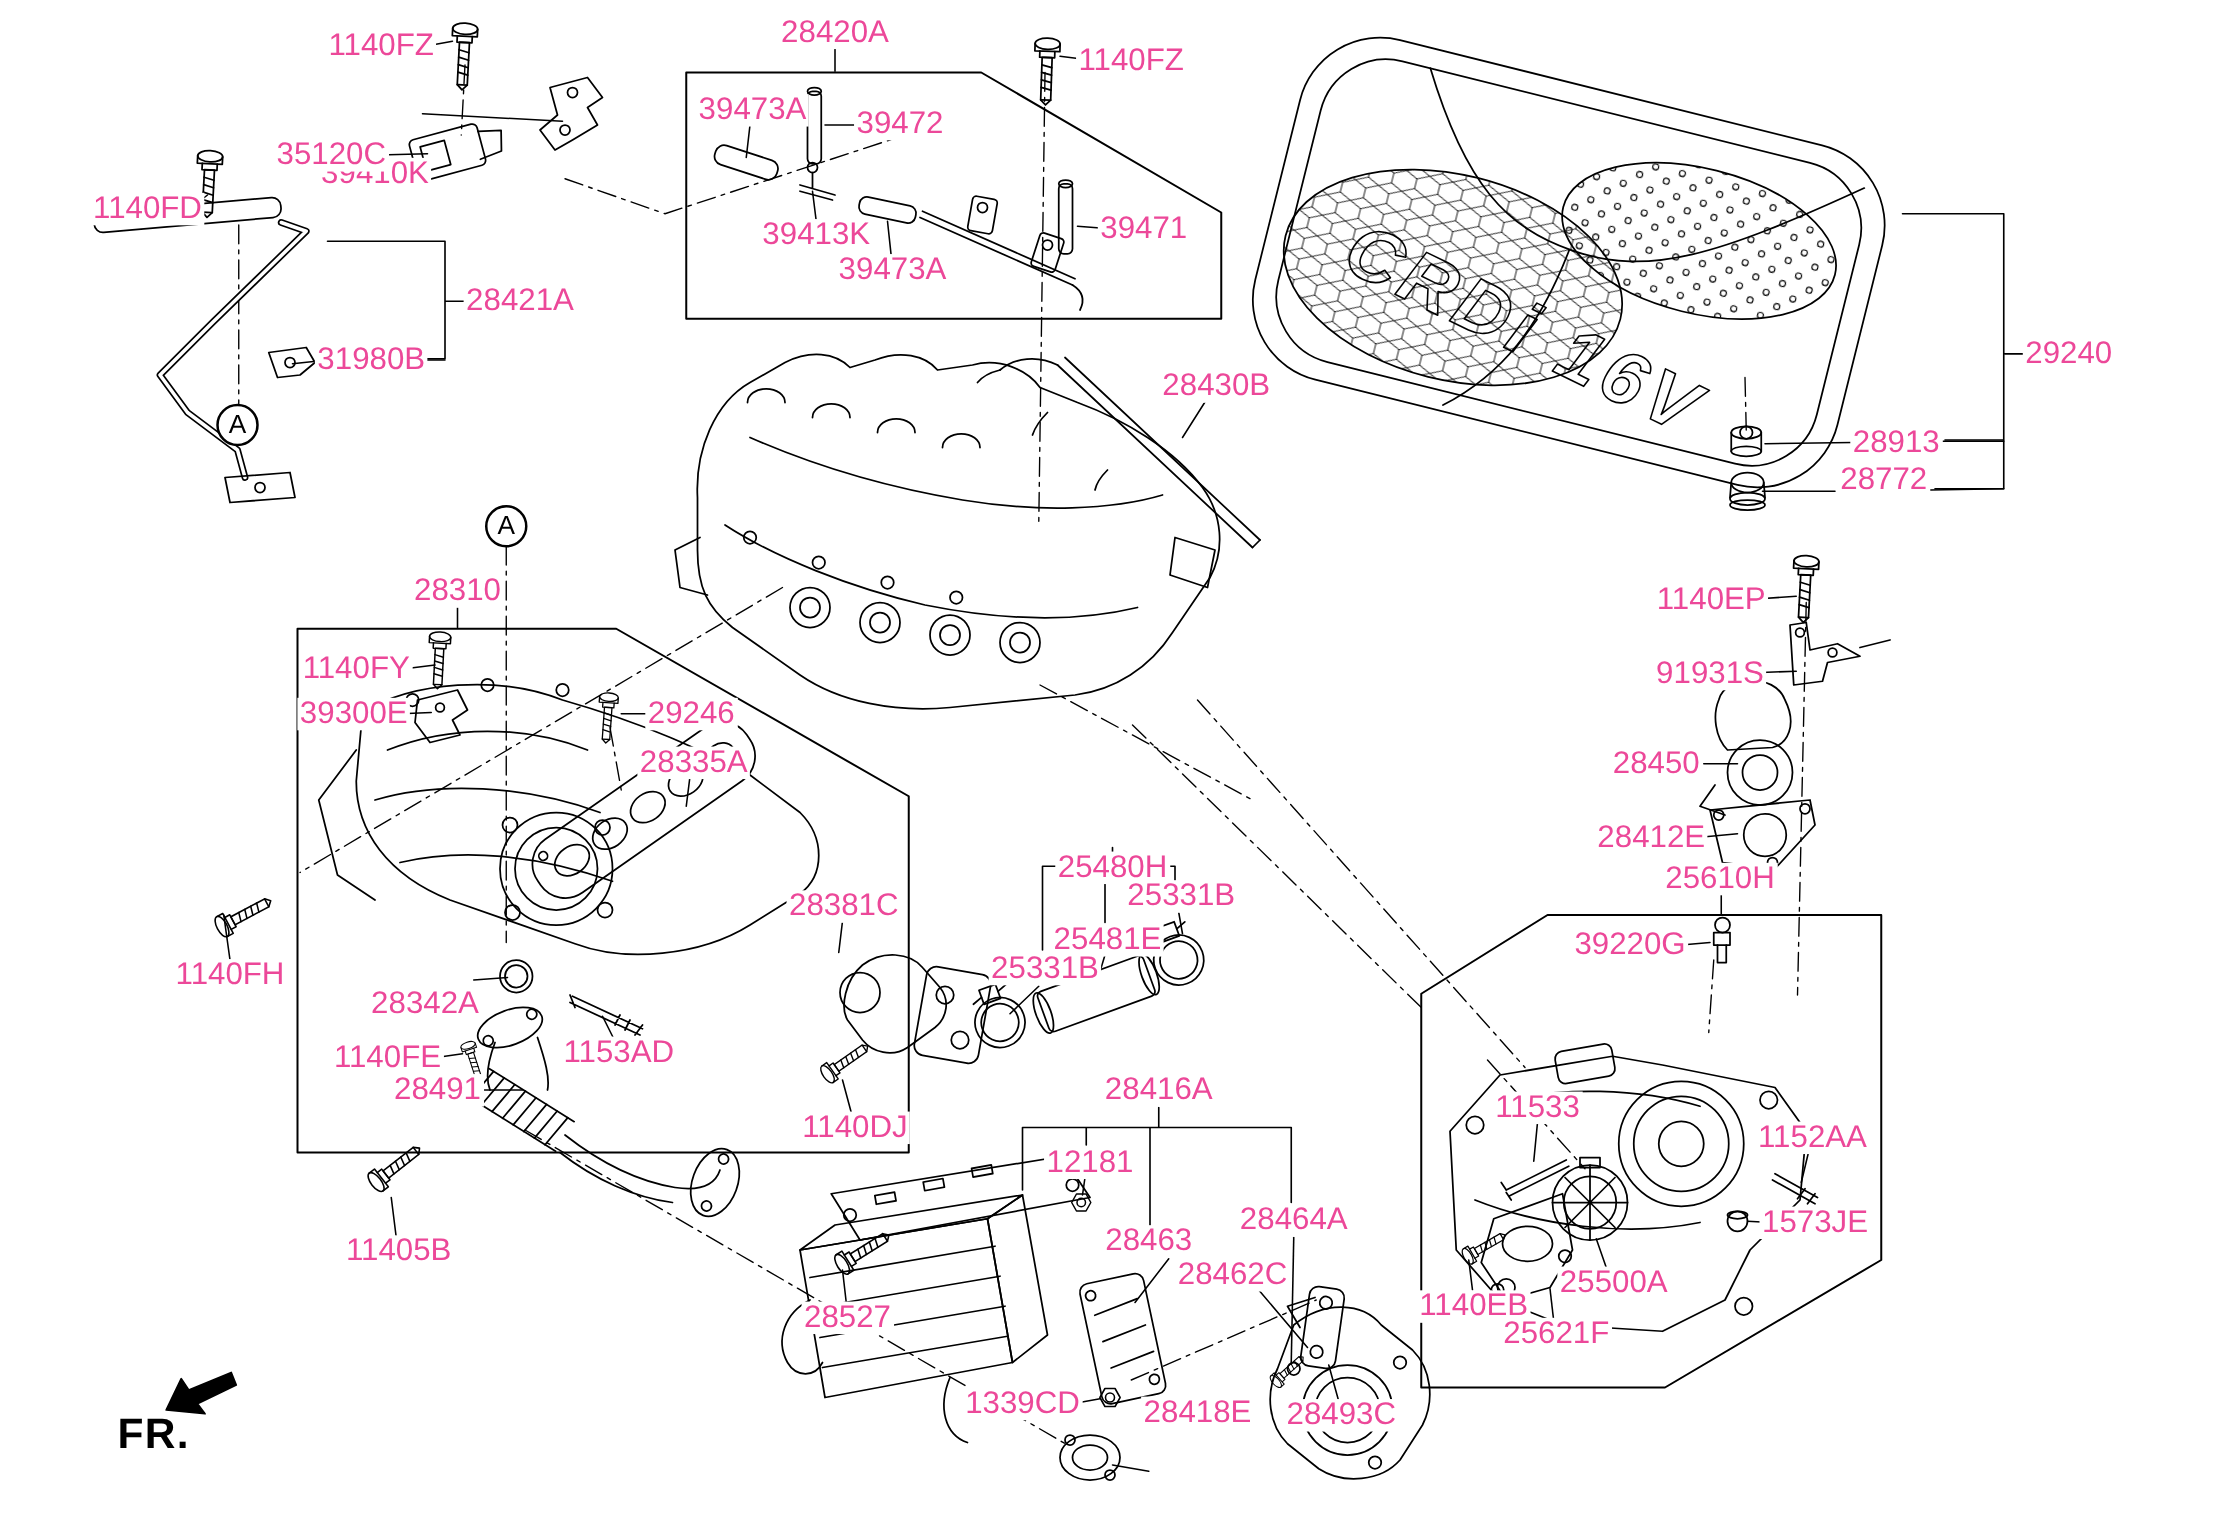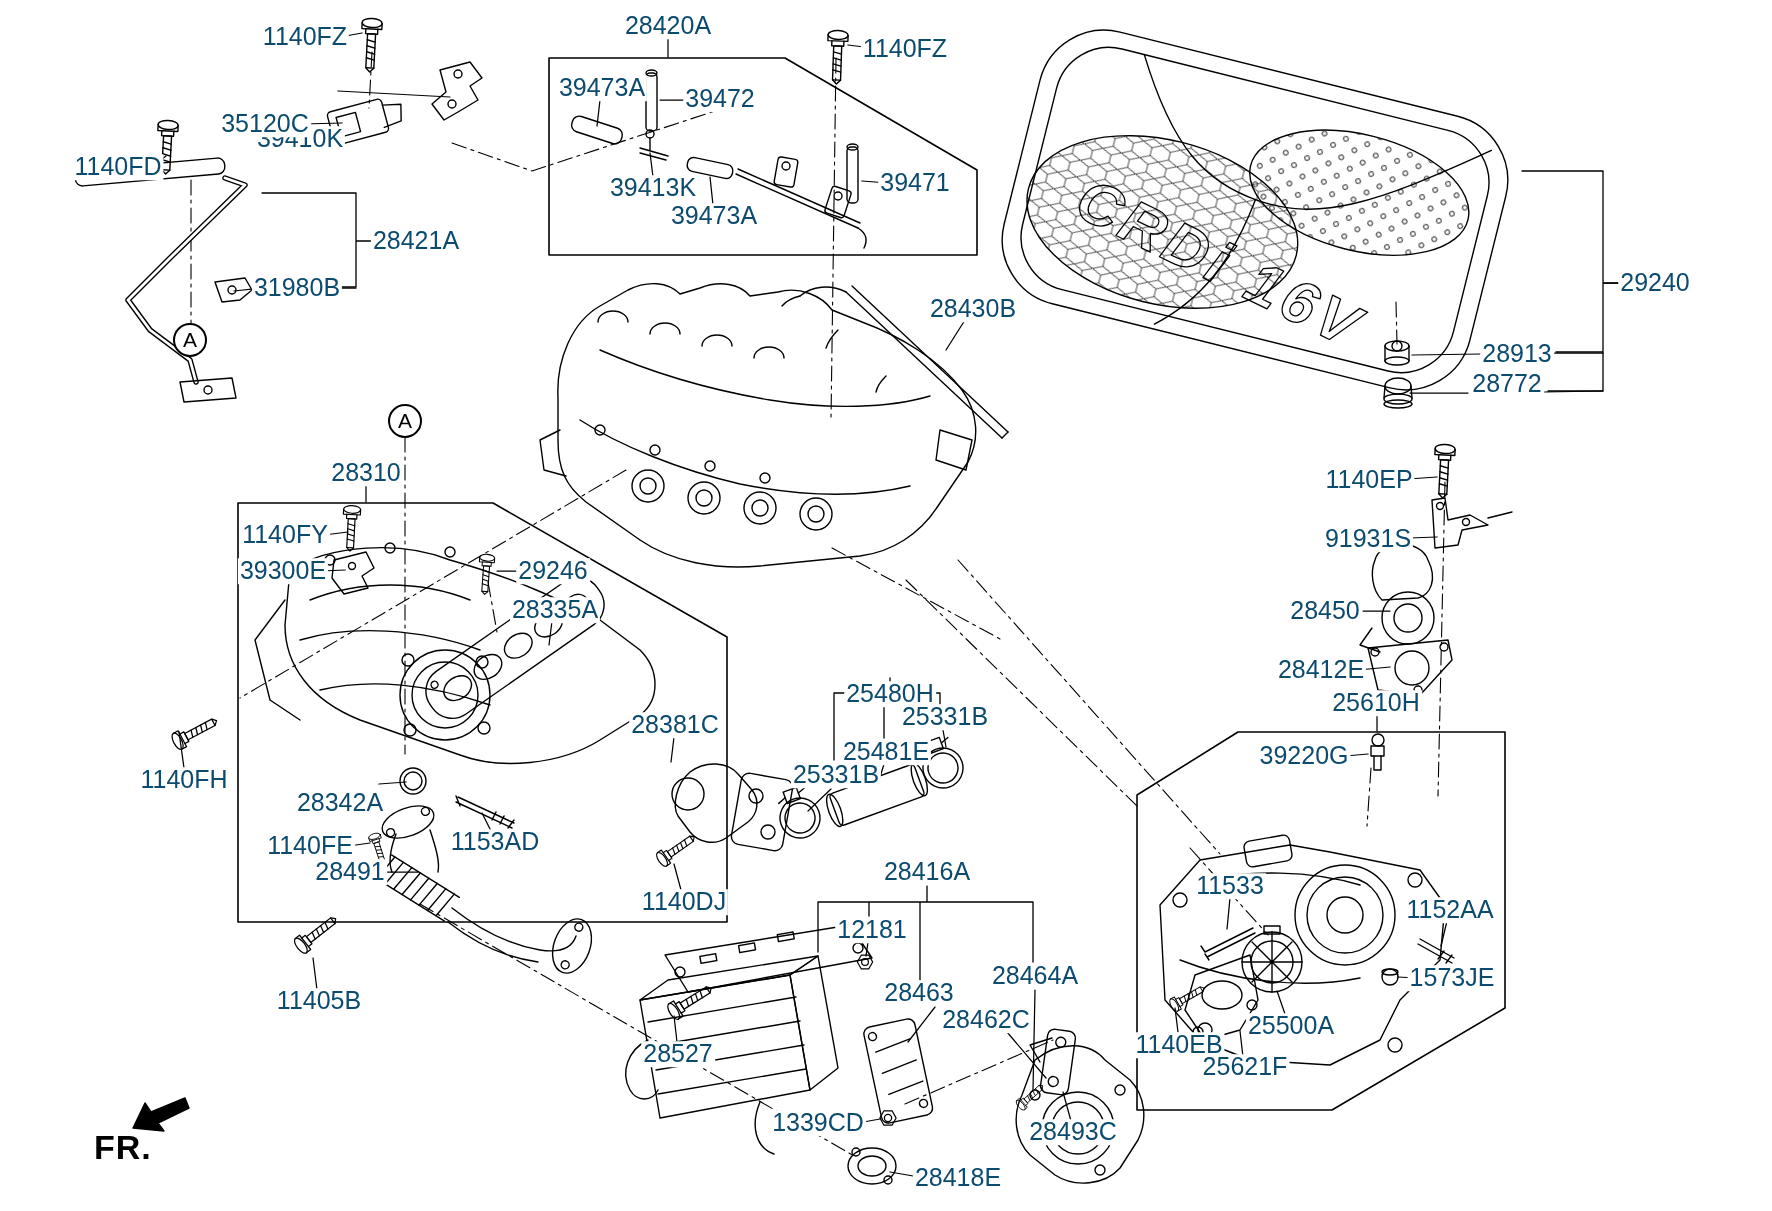--- a/index.html
+++ b/index.html
@@ -1,21 +1,21 @@
 <!DOCTYPE html>
 <html><head>
 <meta charset="utf-8">
 <style>
   html,body{margin:0;padding:0;background:#fff;}
   #stage{position:relative;width:1772px;height:1211px;background:#fff;overflow:hidden;
          font-family:"Liberation Sans",sans-serif;color:#000;}
   #art{position:absolute;left:0;top:0;}
   #labels-layer{position:absolute;left:0;top:0;width:100%;height:100%;pointer-events:none;}
   .plabel{position:absolute;transform:translate(-50%,-50%);font-size:25px;line-height:1.02;
-          white-space:nowrap;background:#fff;padding:0 2px;color:#0c4a6e;}
+          white-space:nowrap;background:#fff;padding:0 2px;color:#ec4899;}
   .amarker{position:absolute;transform:translate(-50%,-50%);width:30px;height:30px;
            border:2px solid #000;border-radius:50%;background:#fff;display:flex;
            align-items:center;justify-content:center;font-size:21px;font-weight:400;}
   #fr-label{position:absolute;left:94px;top:1128px;font-size:34px;font-weight:bold;letter-spacing:1px;}
 </style>
 </head>
 <body>
 
 <div id="stage">
 
@@ -475,21 +475,21 @@
       <span class="plabel" style="left: 886px; top: 752px;">25481E</span>
       <span class="plabel" style="left: 836px; top: 775px;">25331B</span>
       <span class="plabel" style="left: 927px; top: 872px;">28416A</span>
       <span class="plabel" style="left: 872px; top: 930px;">12181</span>
       <span class="plabel" style="left: 919px; top: 993px;">28463</span>
       <span class="plabel" style="left: 986px; top: 1020px;">28462C</span>
       <span class="plabel" style="left: 1035px; top: 976px;">28464A</span>
       <span class="plabel" style="left: 678px; top: 1054px;">28527</span>
       <span class="plabel" style="left: 818px; top: 1123px;">1339CD</span>
       <span class="plabel" style="left: 1073px; top: 1132px;">28493C</span>
-      <span class="plabel" style="left: 958px; top: 1178px; text-align: center;">28418E</span>
+      <span class="plabel" style="left: 958px; top: 1130px; text-align: center;">28418E</span>
       <span class="plabel" style="left: 1230px; top: 886px;">11533</span>
       <span class="plabel" style="left: 1450px; top: 910px;">1152AA</span>
       <span class="plabel" style="left: 1452px; top: 978px;">1573JE</span>
       <span class="plabel" style="left: 1291px; top: 1026px;">25500A</span>
       <span class="plabel" style="left: 1179px; top: 1045px;">1140EB</span>
       <span class="plabel" style="left: 1245px; top: 1067px;">25621F</span>
       <div class="amarker" style="left: 190px; top: 340px;">A</div>
       <div class="amarker" style="left: 405px; top: 421px;">A</div>
     </div>
 

